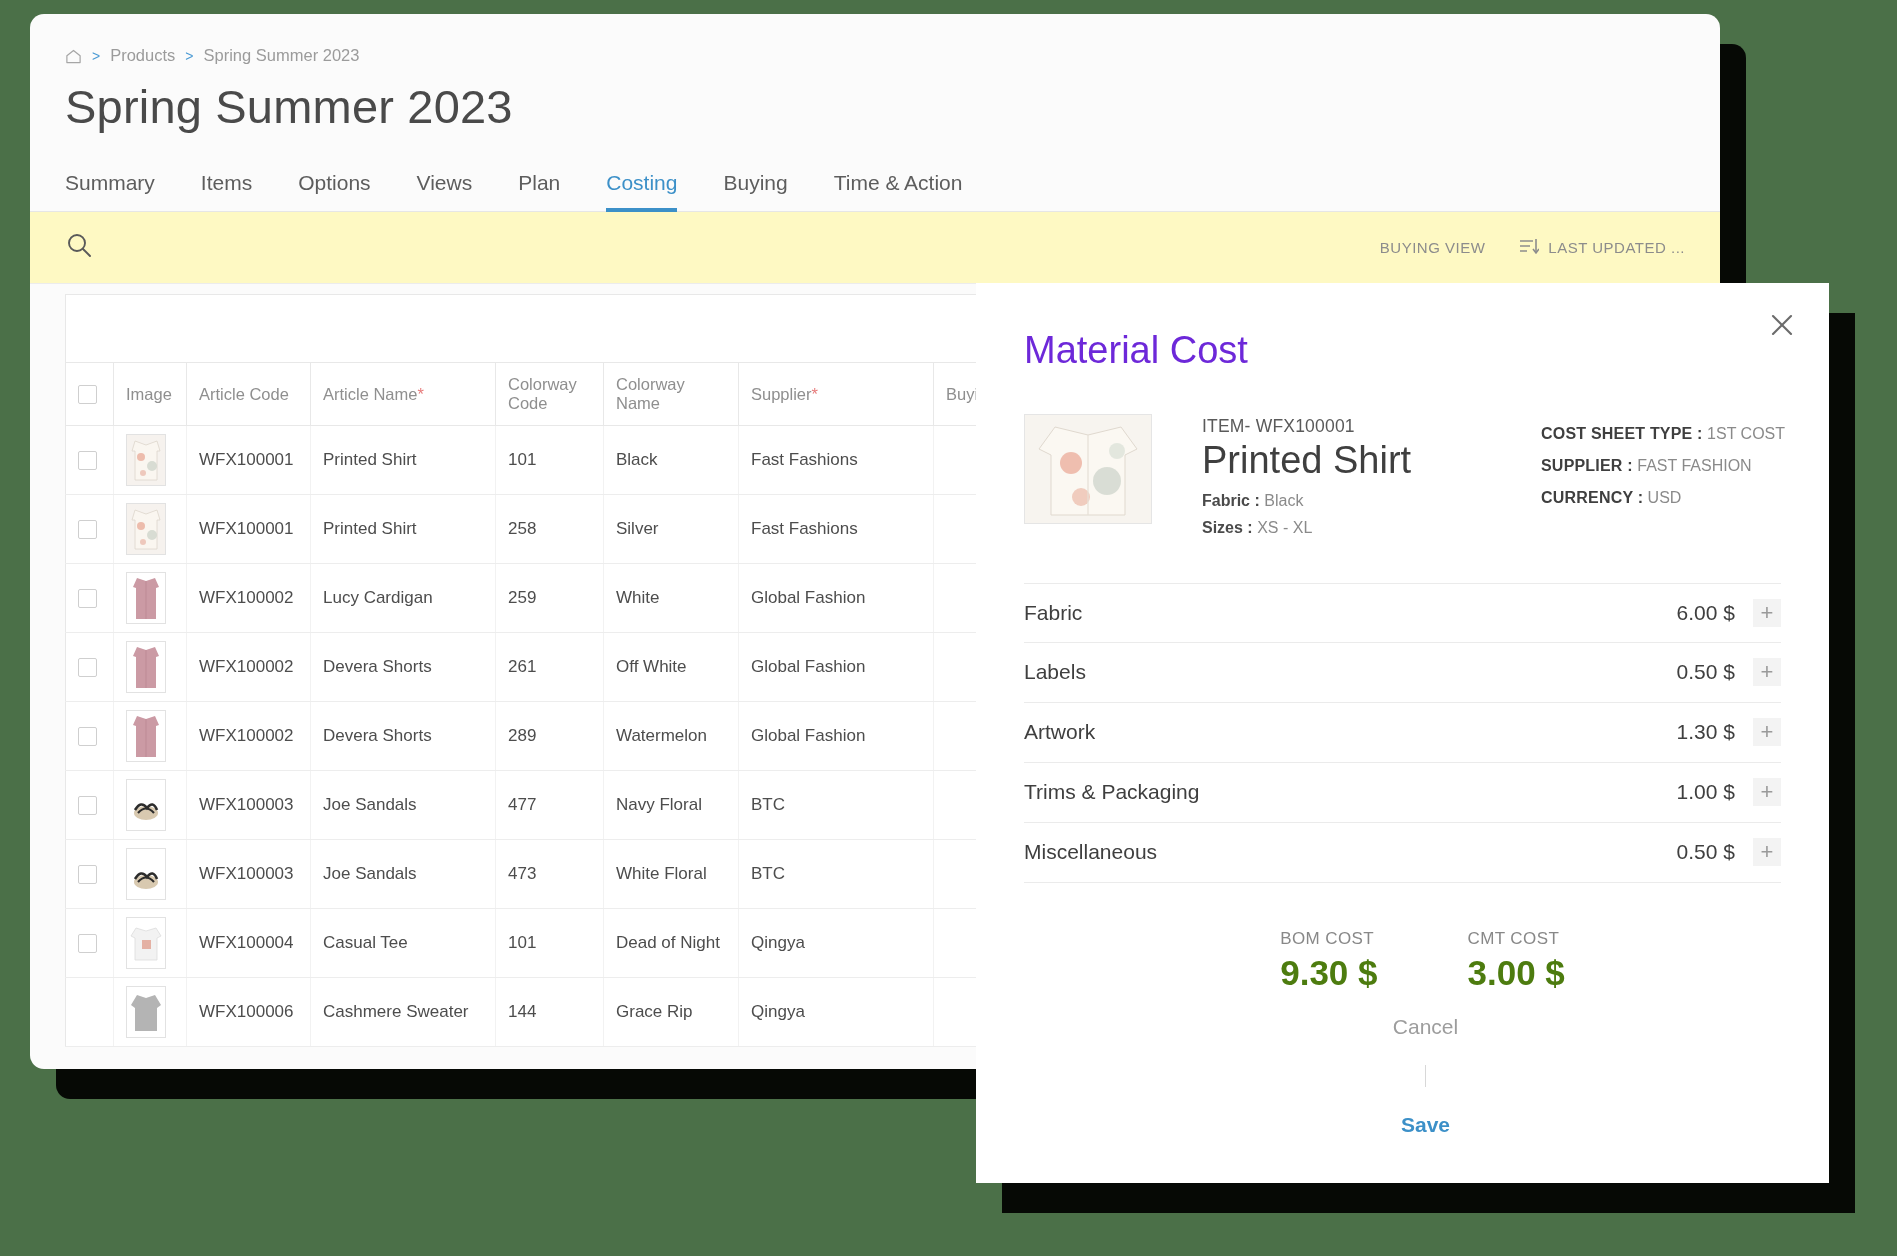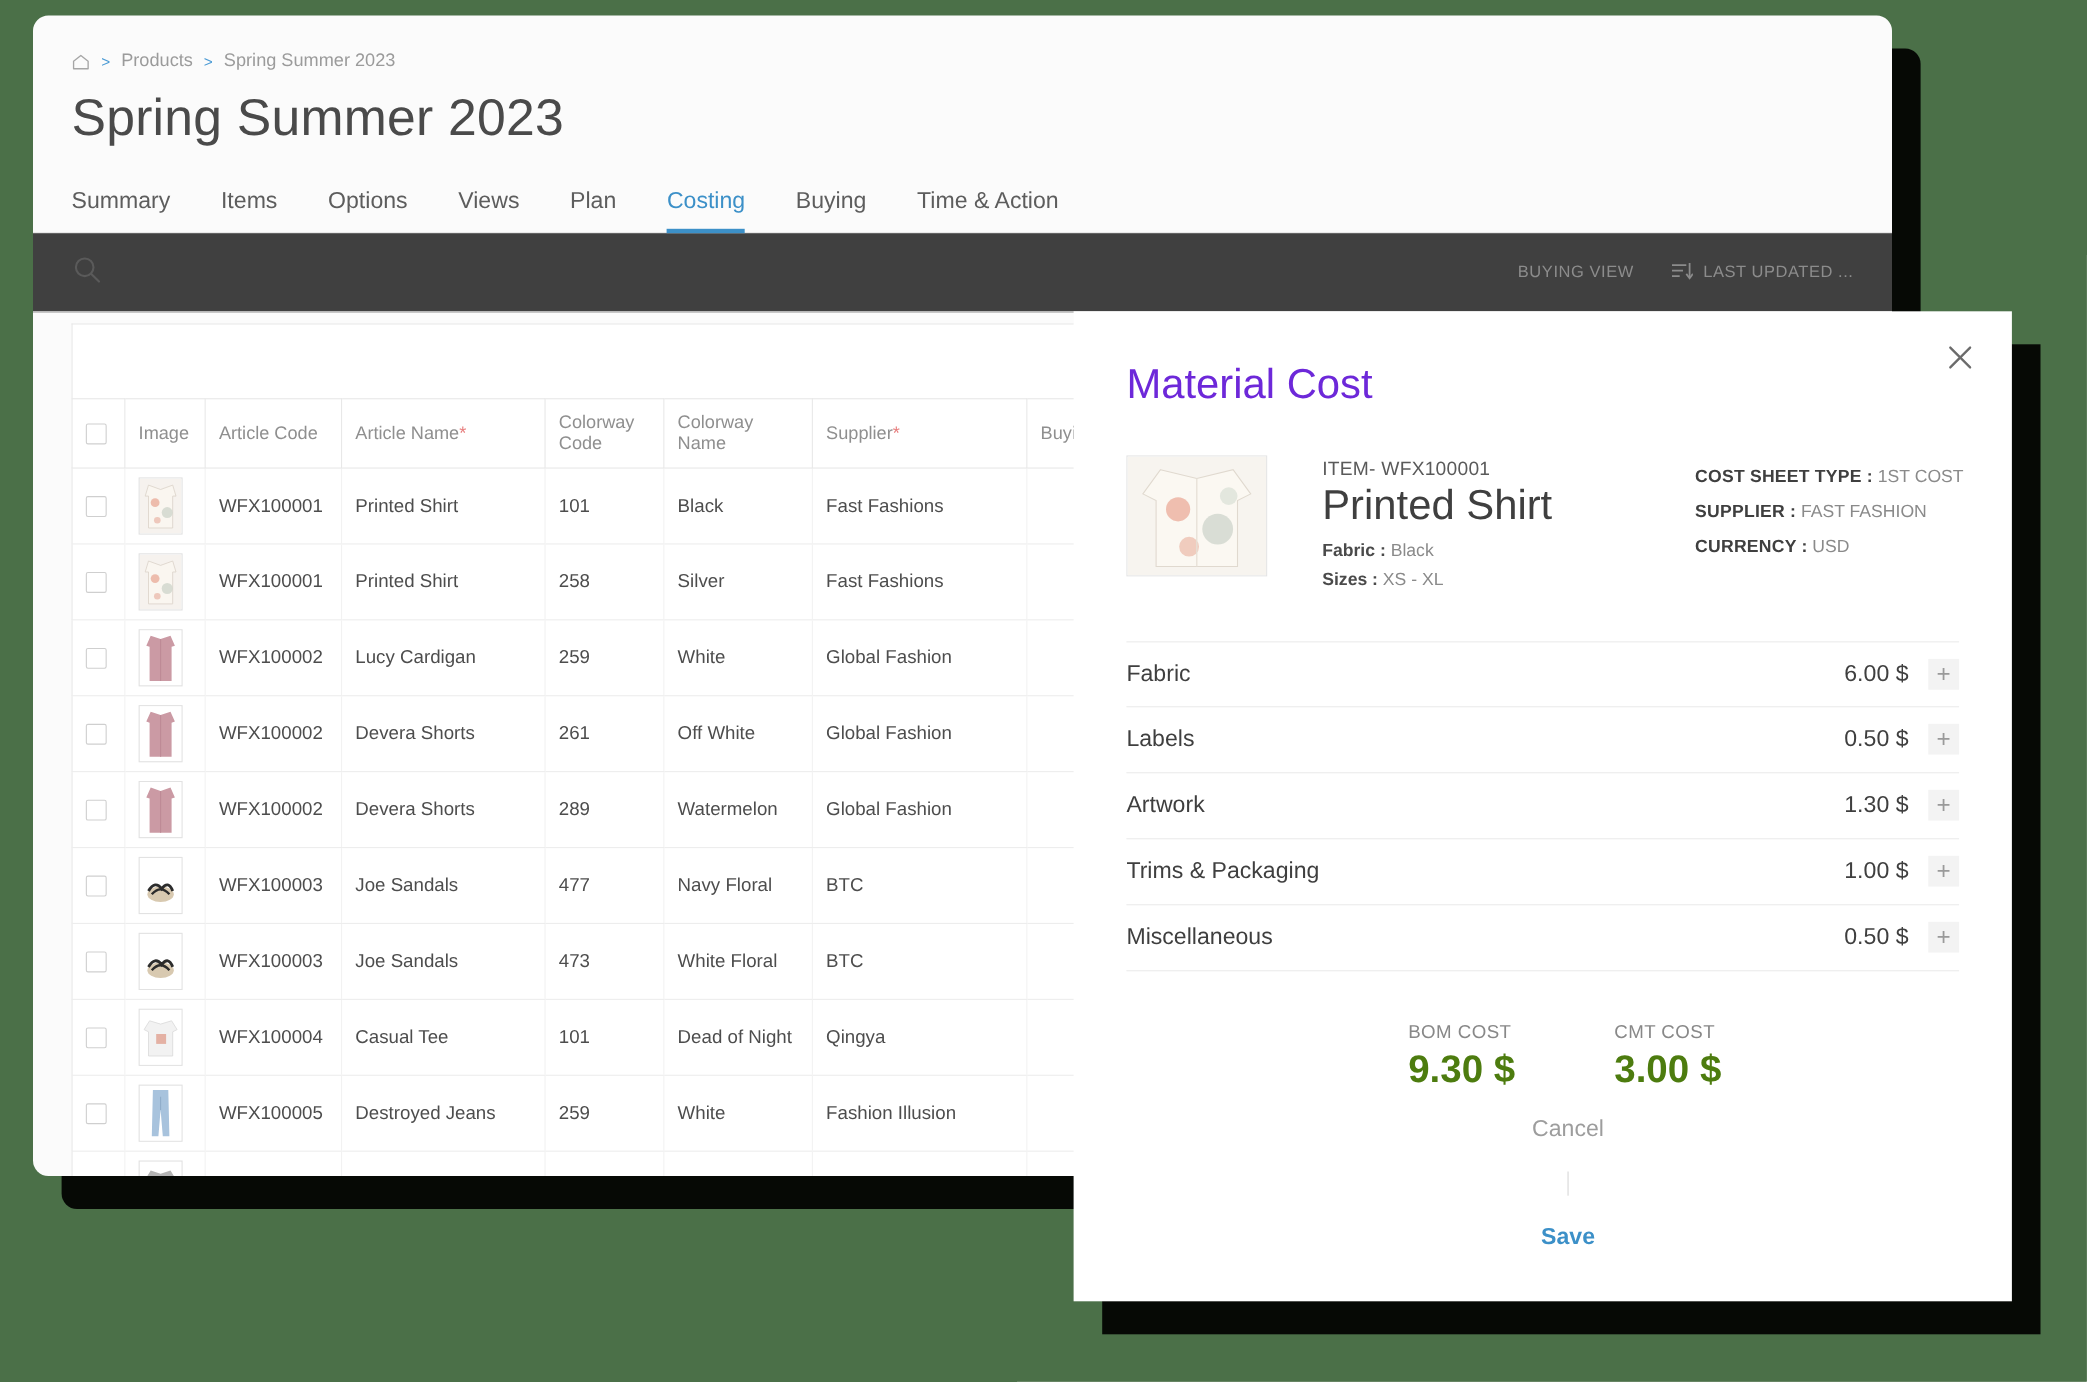--- a/index.html
+++ b/index.html
@@ -51,21 +51,21 @@
   }
   .tab.active { color: #3c90c8; }
   .tab.active::after {
     content:""; position: absolute; left: 0; right: 0; bottom: -1px;
     height: 4px; background: #3c90c8;
   }
 
   
   .toolbar {
     height: 72px; display: flex; align-items: center;
-    padding: 0 35px; background: #404040;
+    padding: 0 35px; background: #fef9c3;
     border-bottom: 1px solid #ececec;
   }
   .toolbar .right {
     margin-left: auto; display: flex; align-items: center; gap: 34px;
     font-size: 15px; color: #8c8c8c; letter-spacing: 0.5px;
   }
   .tb-item { display:flex; align-items:center; gap:9px; cursor:pointer; }
 
   
   .tablewrap { padding: 0 0 0 0; }
@@ -450,41 +450,20 @@
               </td>
             <td>WFX100004</td>
             <td>Casual Tee</td>
             <td>101</td>
             <td>Dead of Night</td>
             <td>Qingya</td>
             <td class="c-buying"></td>
             <td></td>
           </tr>
           <tr>
-            <td>
-                <span class="chk"></span>
-              </td>
-            <td>
-                <span class="thumb">
-                  <svg width="38" height="50" viewBox="0 0 38 50">
-                    <rect width="38" height="50" fill="#fff"></rect>
-                    <path d="M12 4 L26 4 L27 46 L21 46 L19 22 L17 46 L11 46 Z" fill="#a8c3dd"></path>
-                    <path d="M19 10 L19 22" stroke="#8fadc9" stroke-width="1"></path>
-                  </svg>
-                </span>
-              </td>
-            <td>WFX100005</td>
-            <td>Destroyed Jeans</td>
-            <td>259</td>
-            <td>White</td>
-            <td>Fashion Illusion</td>
-            <td class="c-buying"></td>
-            <td></td>
-          </tr>
-          <tr>
             <td></td>
             <td>
                 <span class="thumb">
                   <svg width="38" height="50" viewBox="0 0 38 50">
                     <rect width="38" height="50" fill="#fff"></rect>
                     <path d="M10 8 L19 11 L28 8 L34 18 L30 21 L30 44 L8 44 L8 21 L4 18 Z" fill="#b4b4b4"></path>
                   </svg>
                 </span>
               </td>
             <td>WFX100006</td>

